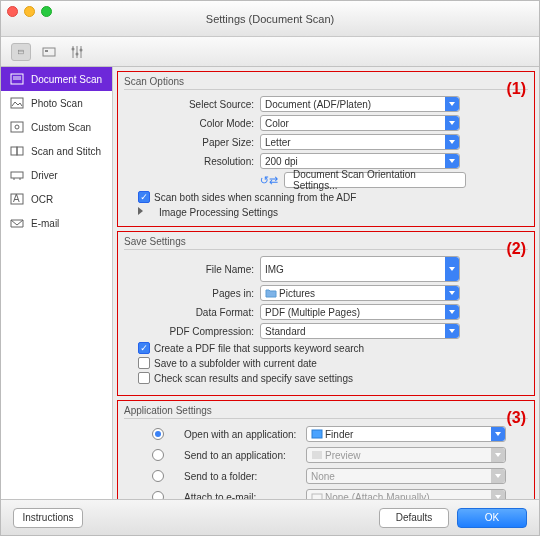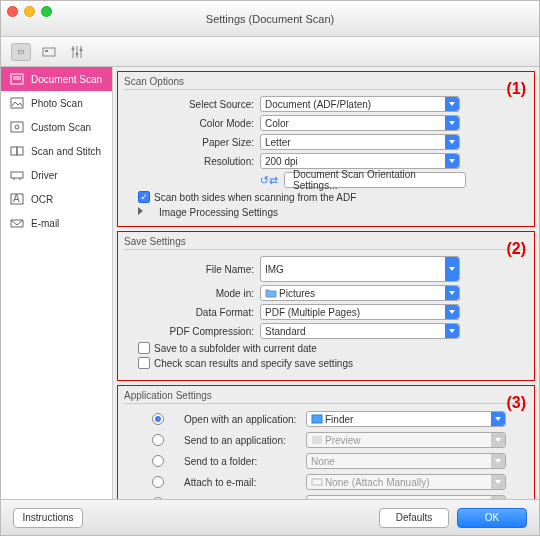--- a/index.html
+++ b/index.html
@@ -10,21 +10,21 @@
 .tl{width:11px;height:11px;border-radius:50%}
 .tl.r{background:#ff5f57;border:1px solid #e14640}
 .tl.y{background:#ffbd2e;border:1px solid #e1a115}
 .tl.g{background:#28c940;border:1px solid #1dad2b}
 .titlebar .title{flex:1;text-align:center;font-size:11px;color:#444}
 .toolbar{height:30px;background:linear-gradient(#fafafa,#e8e8e8);border-bottom:1px solid #c2c2c2;display:flex;align-items:center;gap:8px;padding:0 10px}
 .toolbar .tbtn{width:20px;height:18px;display:flex;align-items:center;justify-content:center;color:#555}
 .body{flex:1;display:flex;overflow:hidden}
 .sidebar{width:112px;background:#fff;border-right:1px solid #ccc;display:flex;flex-direction:column}
 .side-item{height:24px;display:flex;align-items:center;gap:6px;padding:0 8px;cursor:default}
-.side-item.selected{background:#ec4899;color:#fff}
+.side-item.selected{background:#6d28d9;color:#fff}
 .side-item.selected span{color:#fff}
 .side-item .si-icon{width:16px;height:14px;display:flex;align-items:center;justify-content:center}
 .side-item span{font-size:10px;color:#333}
 .content{flex:1;background:#ededed;overflow-y:auto;padding:4px}
 .section{border:1.5px solid #d00;margin-bottom:4px;padding:4px 6px 8px 6px;background:#ededed;position:relative}
 .sec-num{position:absolute;right:8px;top:8px;color:#d00;font-size:16px;font-weight:bold}
 .sec-title{font-size:10px;color:#555;margin-bottom:6px;border-bottom:1px solid #ccc;padding-bottom:2px}
 .row{display:flex;align-items:center;margin-bottom:3px;gap:6px}
 .row .lbl{width:130px;text-align:right;font-size:10px;color:#333}
 .select{flex:1;max-width:200px;height:16px;background:#fff;border:1px solid #aaa;border-radius:3px;display:flex;align-items:center;padding:0 4px;position:relative;font-size:10px}
@@ -217,21 +217,21 @@
         <div class="sec-num">(2)</div>
         <div class="sec-title">Save Settings</div>
         <div class="row">
           <div class="lbl">File Name:</div>
           <div class="input">
               <span>IMG</span>
               <div class="arrow"></div>
             </div>
         </div>
         <div class="row">
-          <div class="lbl">Mode in:</div>
+          <div class="lbl">Pages in:</div>
           <div class="select">
               <svg class="miniicon" width="12" height="10">
                 <path d="M1 2 L4 2 L5 3 L11 3 L11 9 L1 9 Z" fill="#7db3e8" stroke="#5a9bd4"></path>
               </svg>
               <span style="margin-left:2px">Pictures</span>
               <div class="arrow"></div>
             </div>
         </div>
         <div class="row">
           <div class="lbl">Data Format:</div>
@@ -240,20 +240,24 @@
               <div class="arrow"></div>
             </div>
         </div>
         <div class="row">
           <div class="lbl">PDF Compression:</div>
           <div class="select">
               <span>Standard</span>
               <div class="arrow"></div>
             </div>
         </div>
+        <div class="check on">
+            <div class="box"></div>
+            <span>Create a PDF file that supports keyword search</span>
+          </div>
         <div class="check">
             <div class="box"></div>
             <span>Save to a subfolder with current date</span>
           </div>
         <div class="check">
             <div class="box"></div>
             <span>Check scan results and specify save settings</span>
           </div>
       </div>
 

